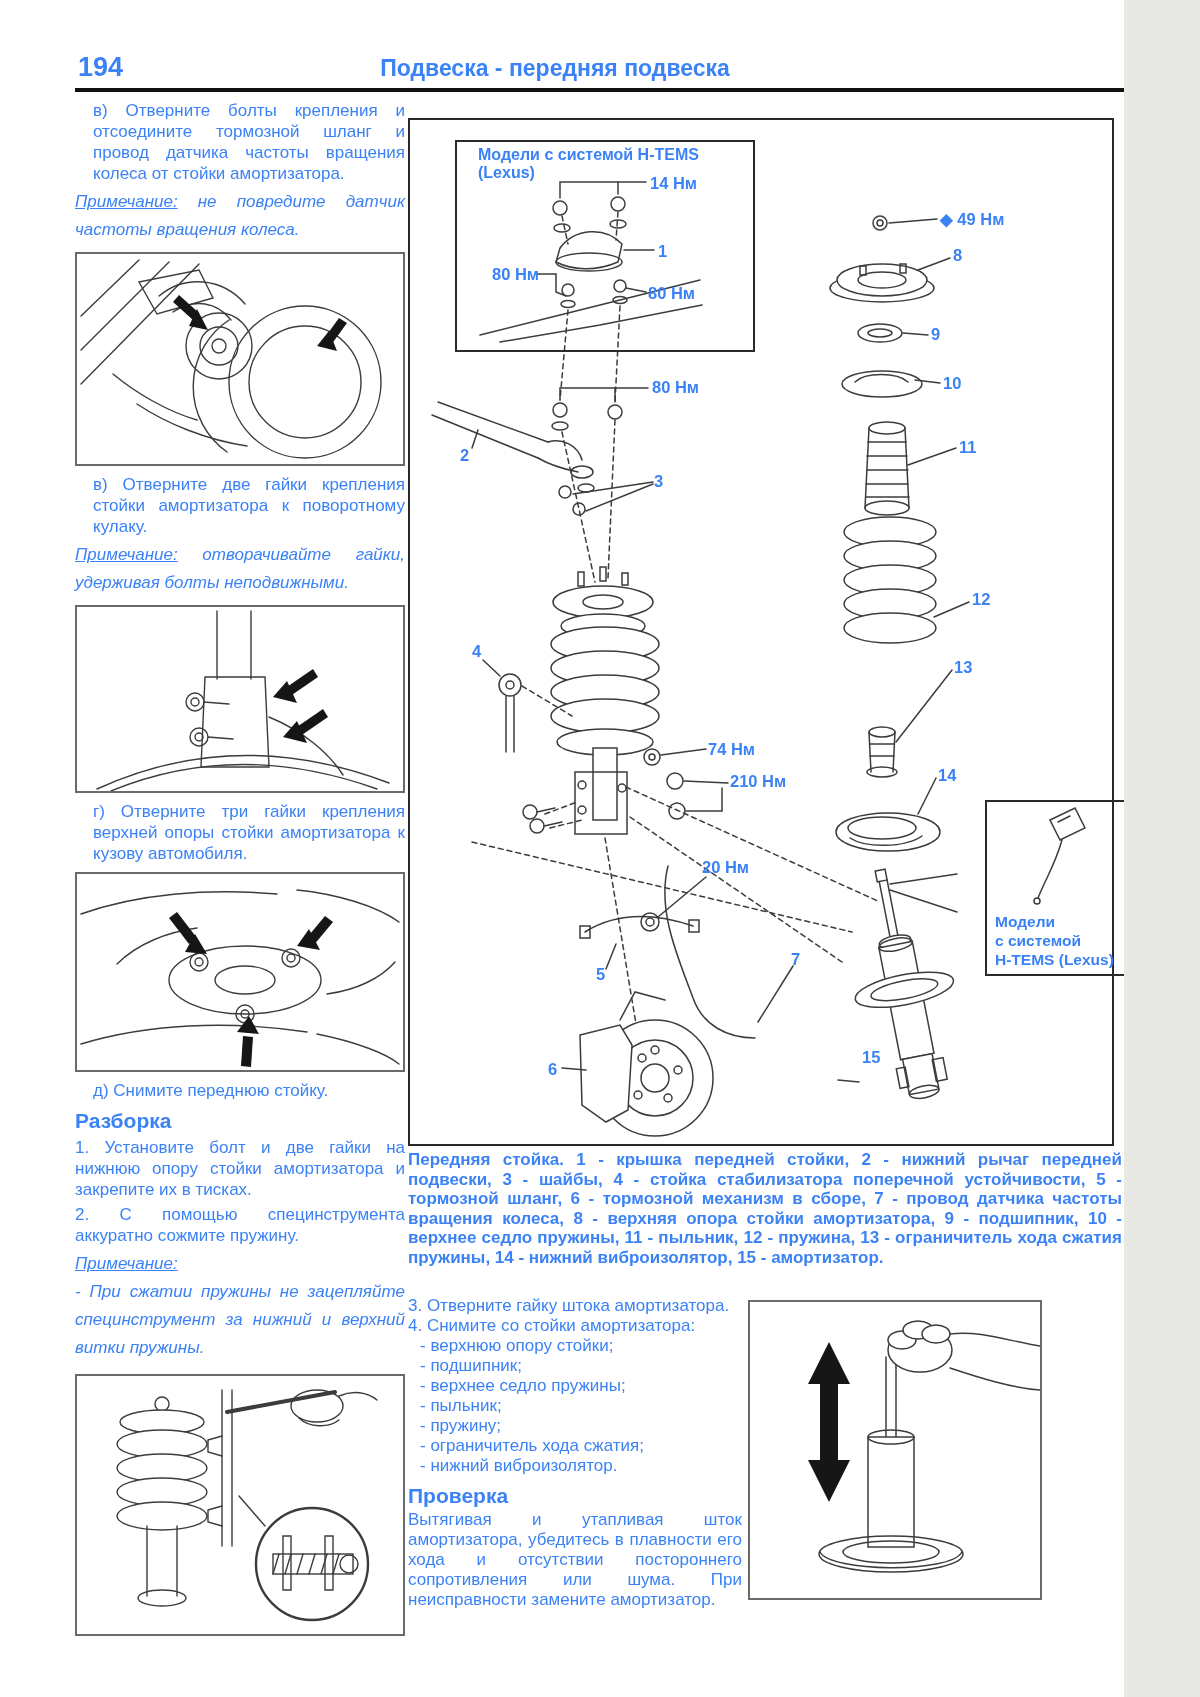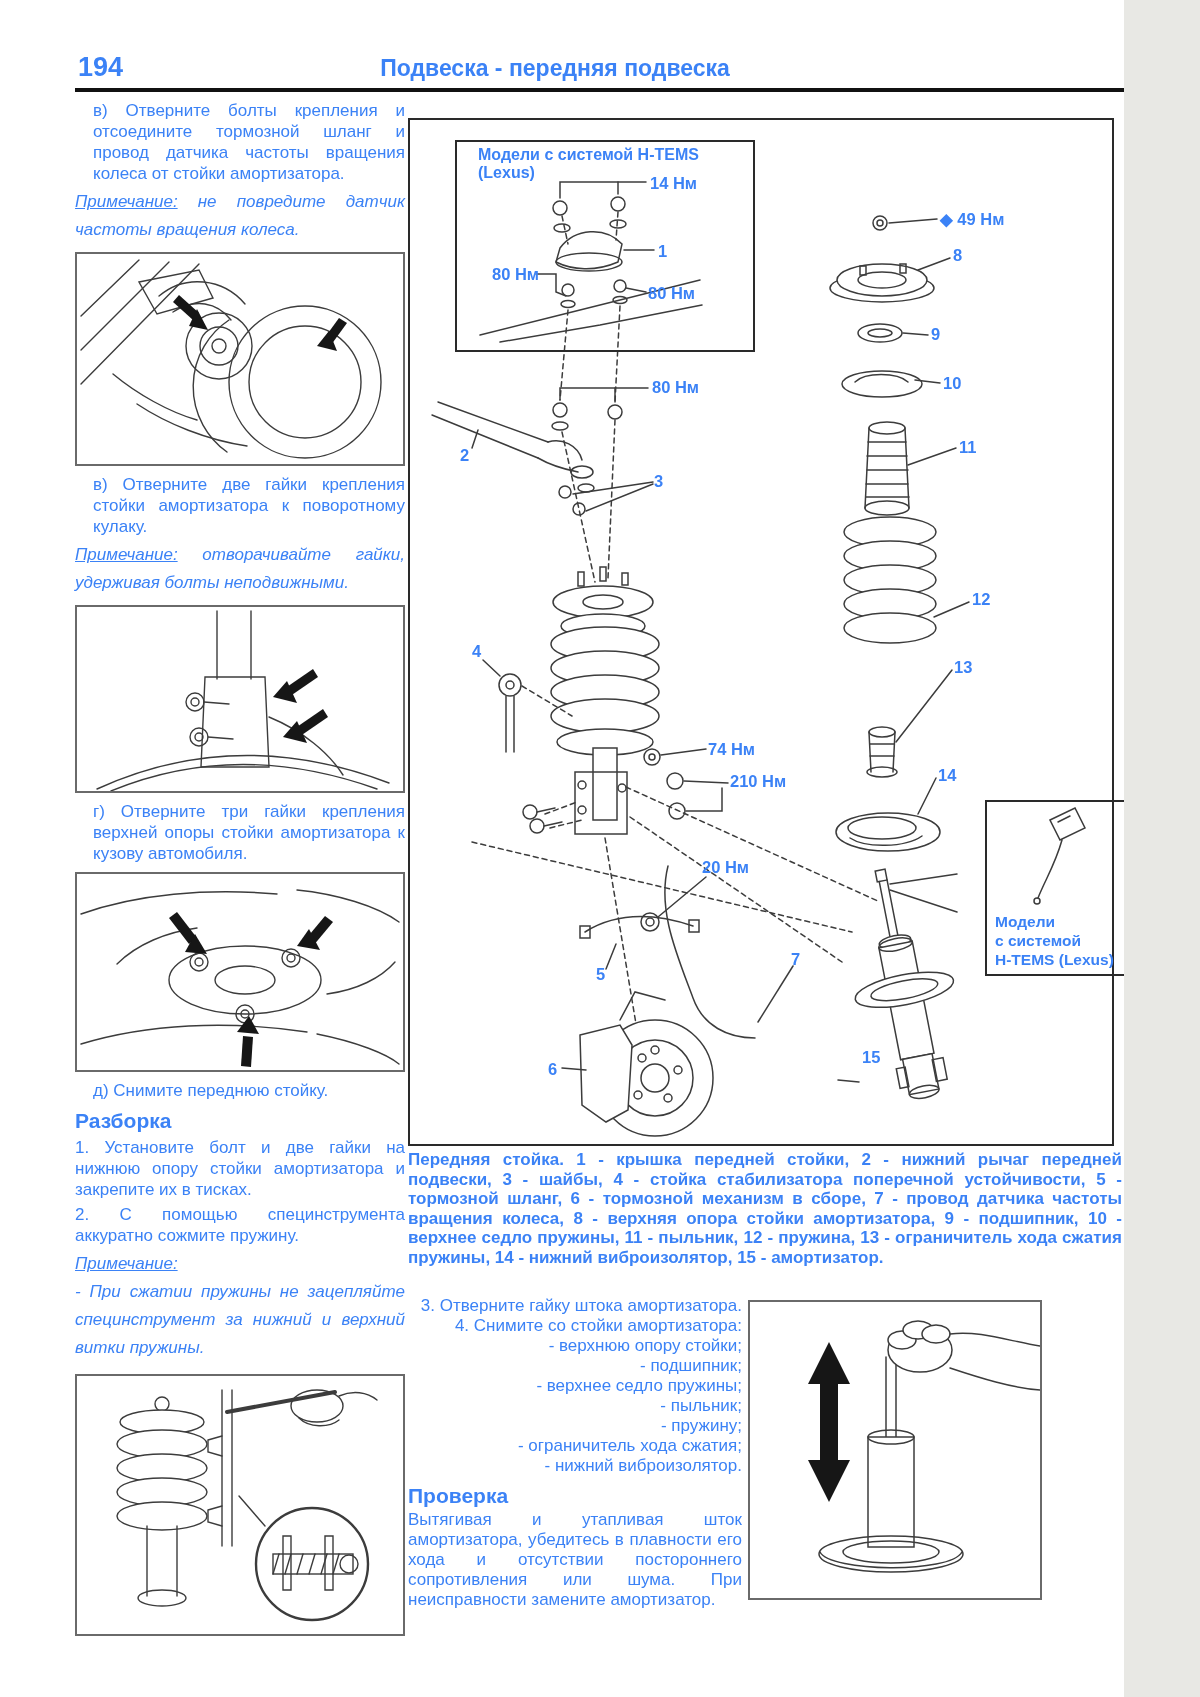--- a/index.html
+++ b/index.html
@@ -25,21 +25,21 @@
   .htems-top{position:absolute;left:45px;top:20px;width:296px;height:208px;border:2px solid #2a2a2a;}
   .htems-top .btitle{font-size:16px;font-weight:bold;padding:4px 21px;}
   .htems-inset{position:absolute;left:547px;top:680px;width:148px;height:172px;border:2px solid #2a2a2a;margin-left:28px;}
   .htems-inset .itext{position:absolute;left:8px;bottom:5px;font-size:15.5px;font-weight:bold;line-height:19px;}
   .dlabel{position:absolute;font-size:16.5px;font-weight:bold;white-space:nowrap;}
 
   .caption{position:absolute;left:408px;top:1150px;width:714px;font-size:17px;font-weight:bold;
            line-height:19.5px;text-align:justify;}
 
   .rsteps{position:absolute;left:408px;top:1296px;width:334px;font-size:17px;line-height:20px;}
-  .rsteps p{margin:0;text-align:right;}
+  .rsteps p{margin:0;}
   .rsteps .subitem{padding-left:12px;}
   .rsteps .sect-heading{margin:10px 0 4px 0;}
   .rsteps .body{text-align:justify;}
 
   .photo-box{position:absolute;left:748px;top:1300px;width:290px;height:296px;border:2px solid #6a6a6a;background:#fff;}
 </style>
 </head>
 <body>
 
 <div class="page">

